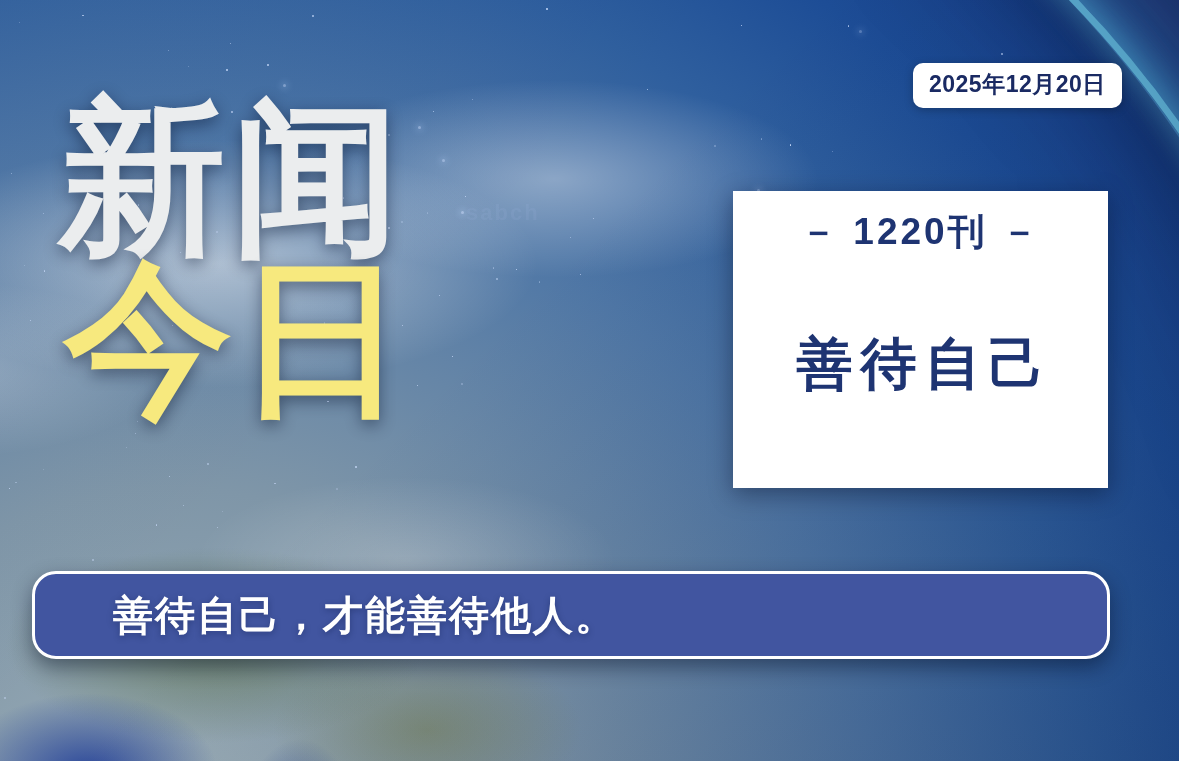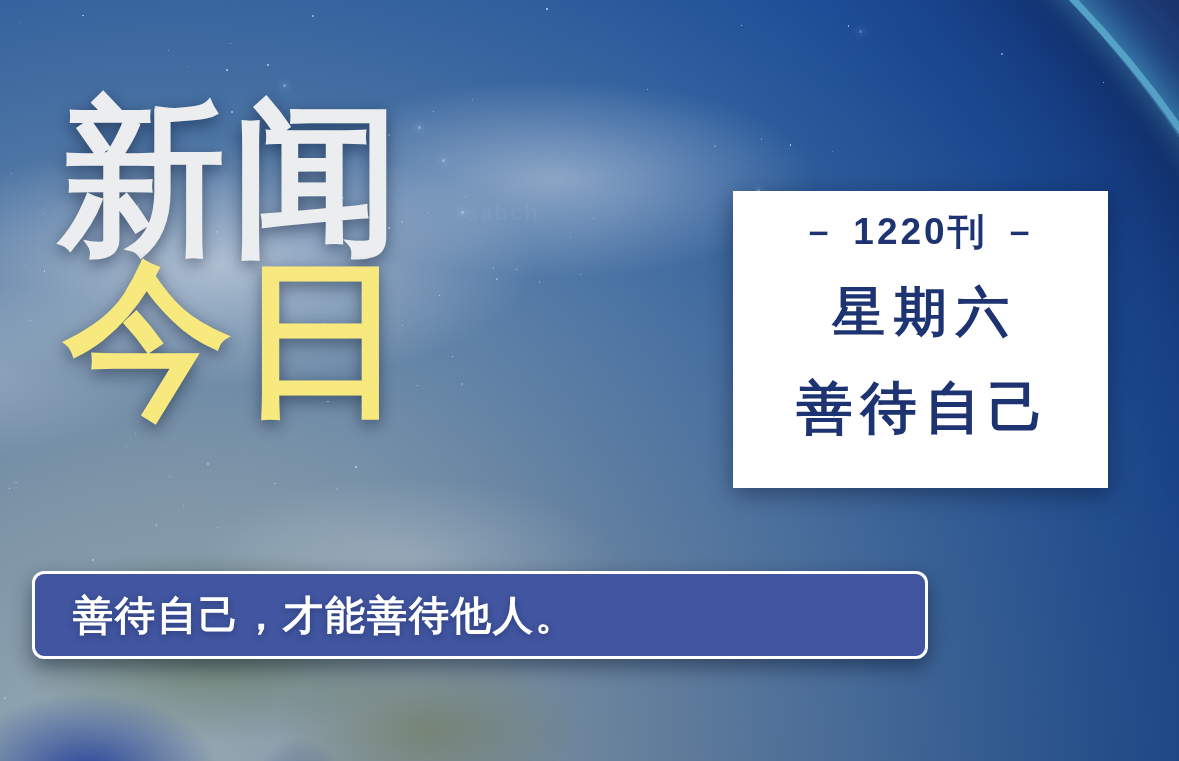--- a/index.html
+++ b/index.html
@@ -173,20 +173,21 @@
     top: 191px;
     width: 375px;
     height: 297px;
     background: #ffffff;
     box-shadow: 0 6px 22px rgba(2,8,30,.40);
     display: flex;
     flex-direction: column;
     align-items: center;
     justify-content: flex-start;
     color: #1e3472;
+    gap: 48px;
   }
   .issue {
     margin-top: 16px;
     font-size: 37px;
     font-weight: 700;
     letter-spacing: 3px;
     color: #1e3472;
     white-space: nowrap;
   }
   .weekday {
@@ -206,29 +207,30 @@
     padding-left: 8px;
     color: #1e3472;
     white-space: nowrap;
   }
 
   
   .quote-banner {
     position: absolute;
     left: 32px;
     top: 571px;
-    width: 896px;
+    width: 1078px;
     height: 88px;
     background: #4155a0;
     border: 3px solid #ffffff;
-    border-radius: 12px;
+    border-radius: 24px;
     box-sizing: border-box;
     display: flex;
     align-items: center;
     box-shadow: 0 8px 20px rgba(3,10,35,.45);
+    padding-left: 40px;
   }
   .quote-text {
     margin-left: 38px;
     color: #ffffff;
     font-size: 40px;
     font-weight: 700;
     letter-spacing: 2px;
     white-space: nowrap;
     text-shadow: 0 2px 6px rgba(10,20,60,.35);
   }
@@ -330,25 +332,25 @@
       <div class="star" style="left: 1000.8px; top: 52.9px; width: 2.1px; height: 2.1px; opacity: 0.65;"></div>
     </div>
 
   <div class="watermark">sabch</div>
 
   <div class="title-block">
     <div class="title-line news">新闻</div>
     <div class="title-line today">今日</div>
   </div>
 
+  <div class="date-pill">2025年12月20日</div>
 
 
   <div class="info-card">
     <div class="issue">－ 1220刊 －</div>
-    <div class="weekday">星期六</div>
     <div class="lunar">善待自己</div>
   </div>
 
   <div class="quote-banner">
     <div class="quote-text">善待自己，才能善待他人。</div>
   </div>
 
 </div>
 
 </body></html>

